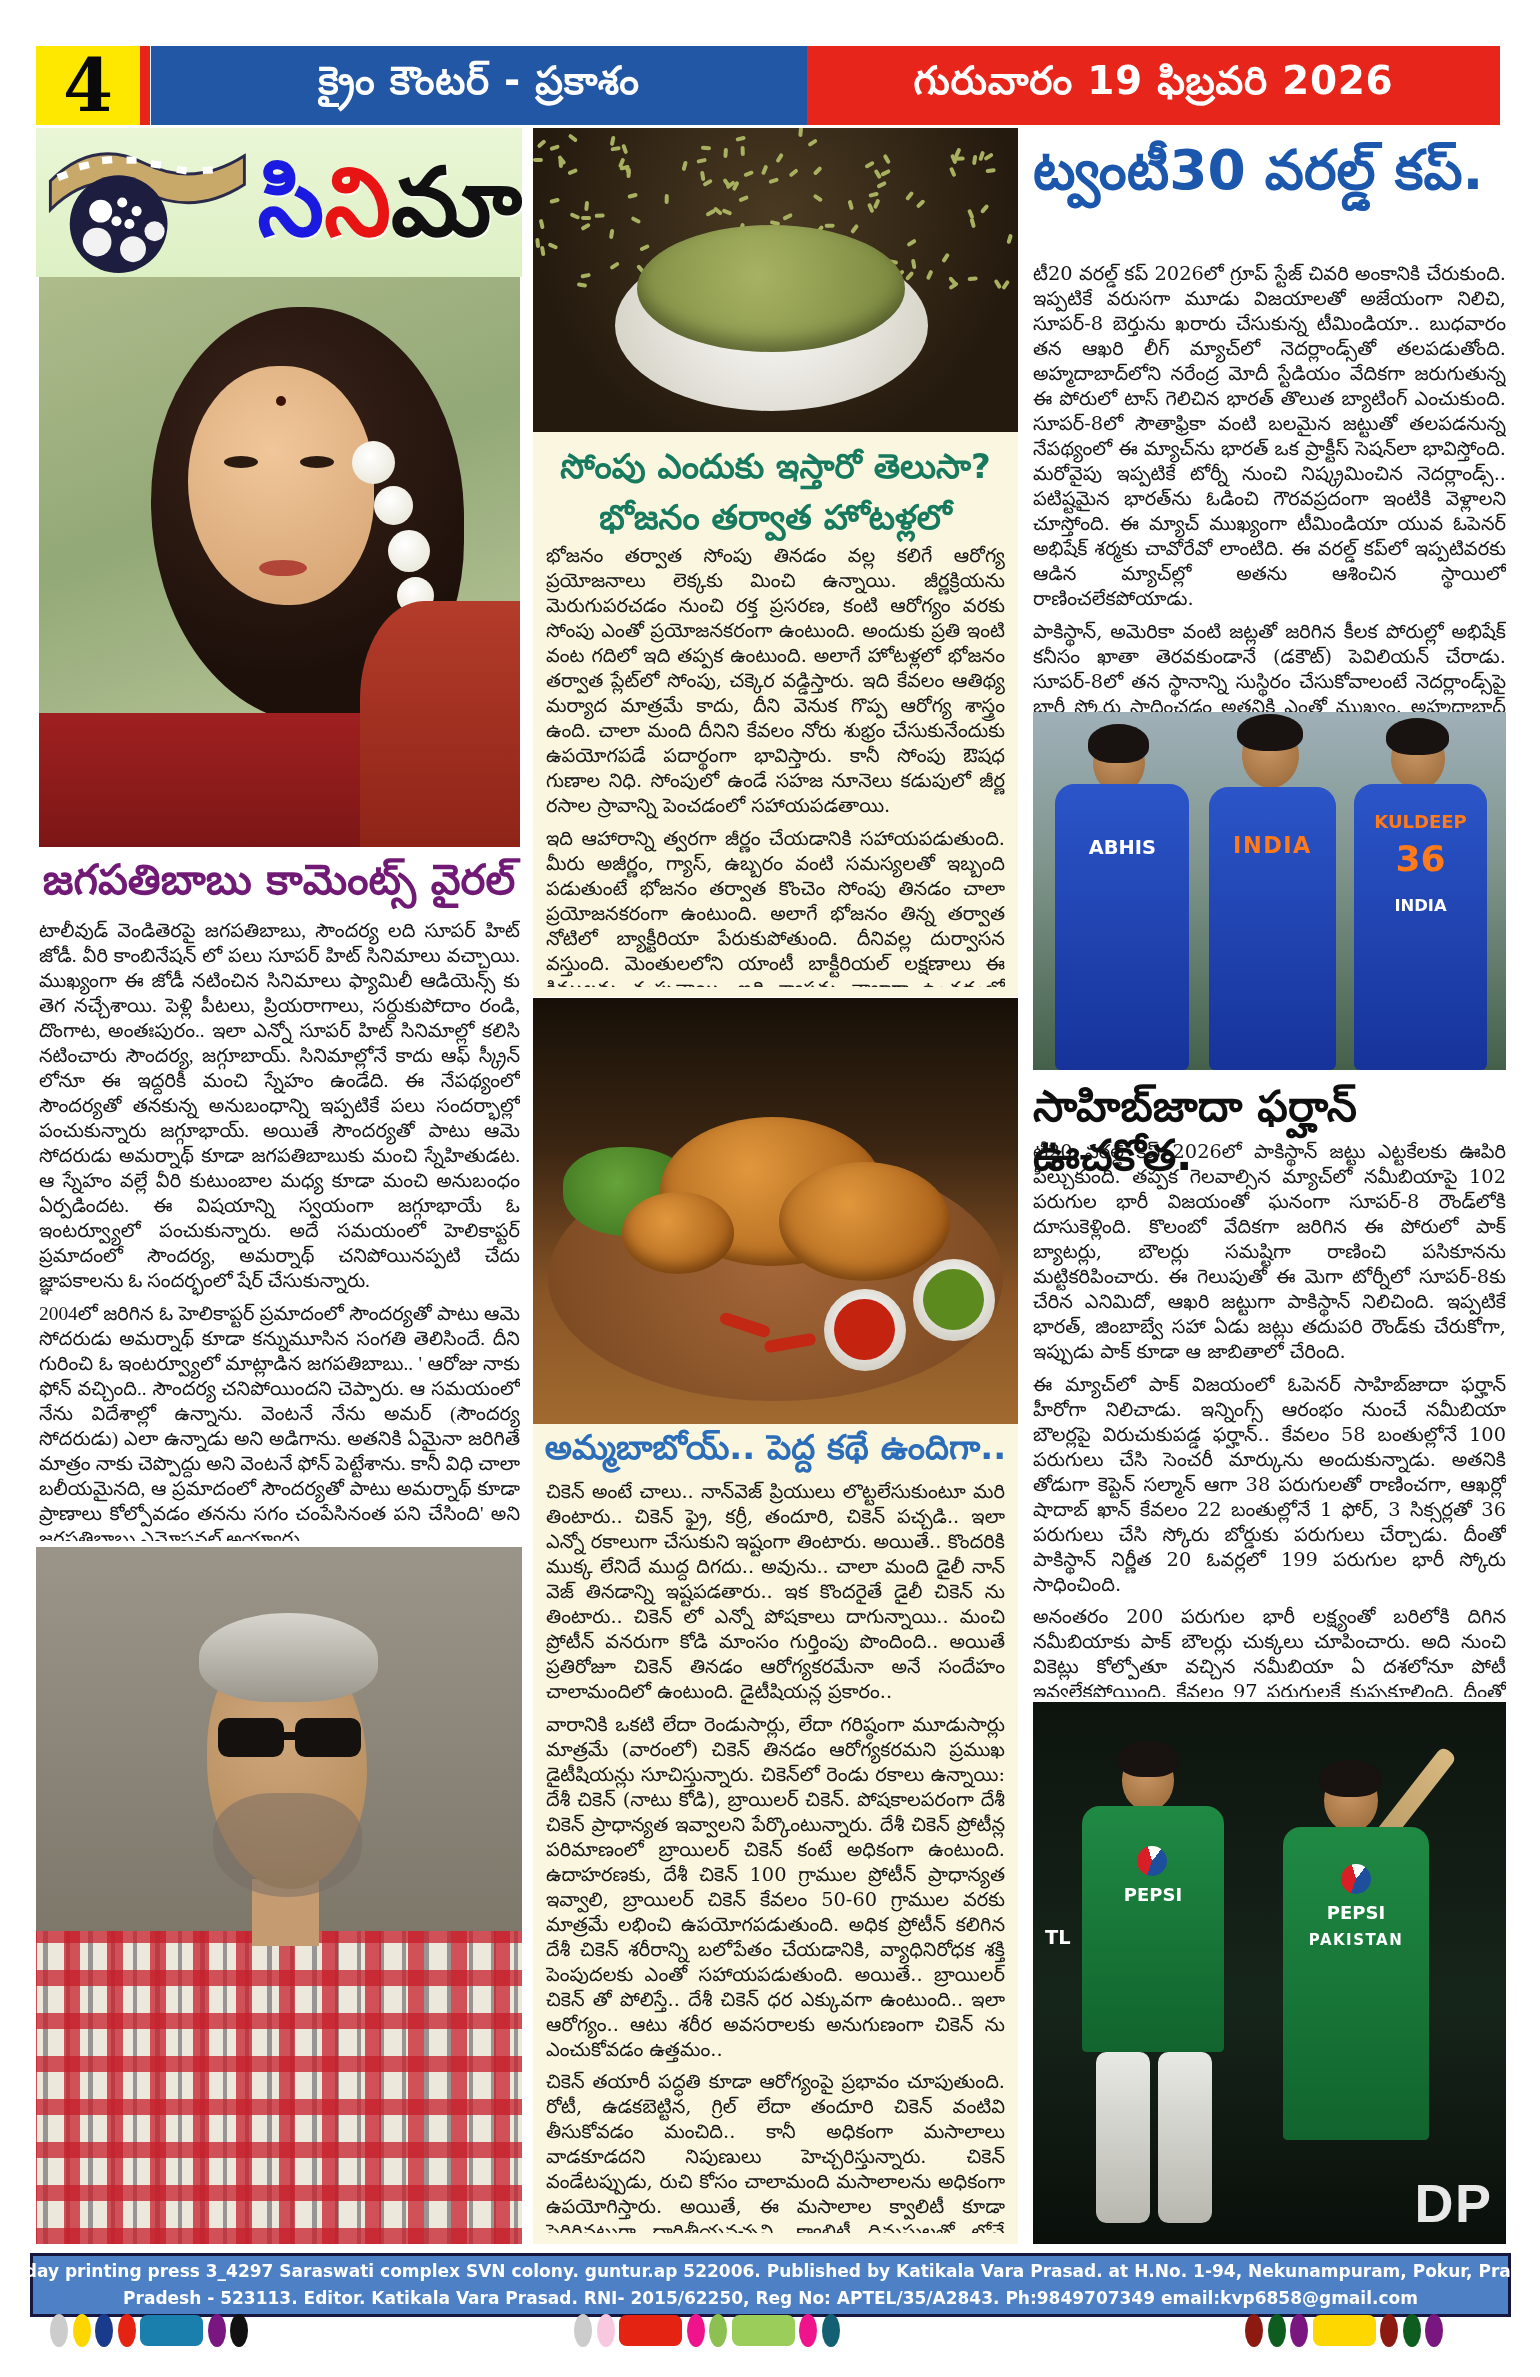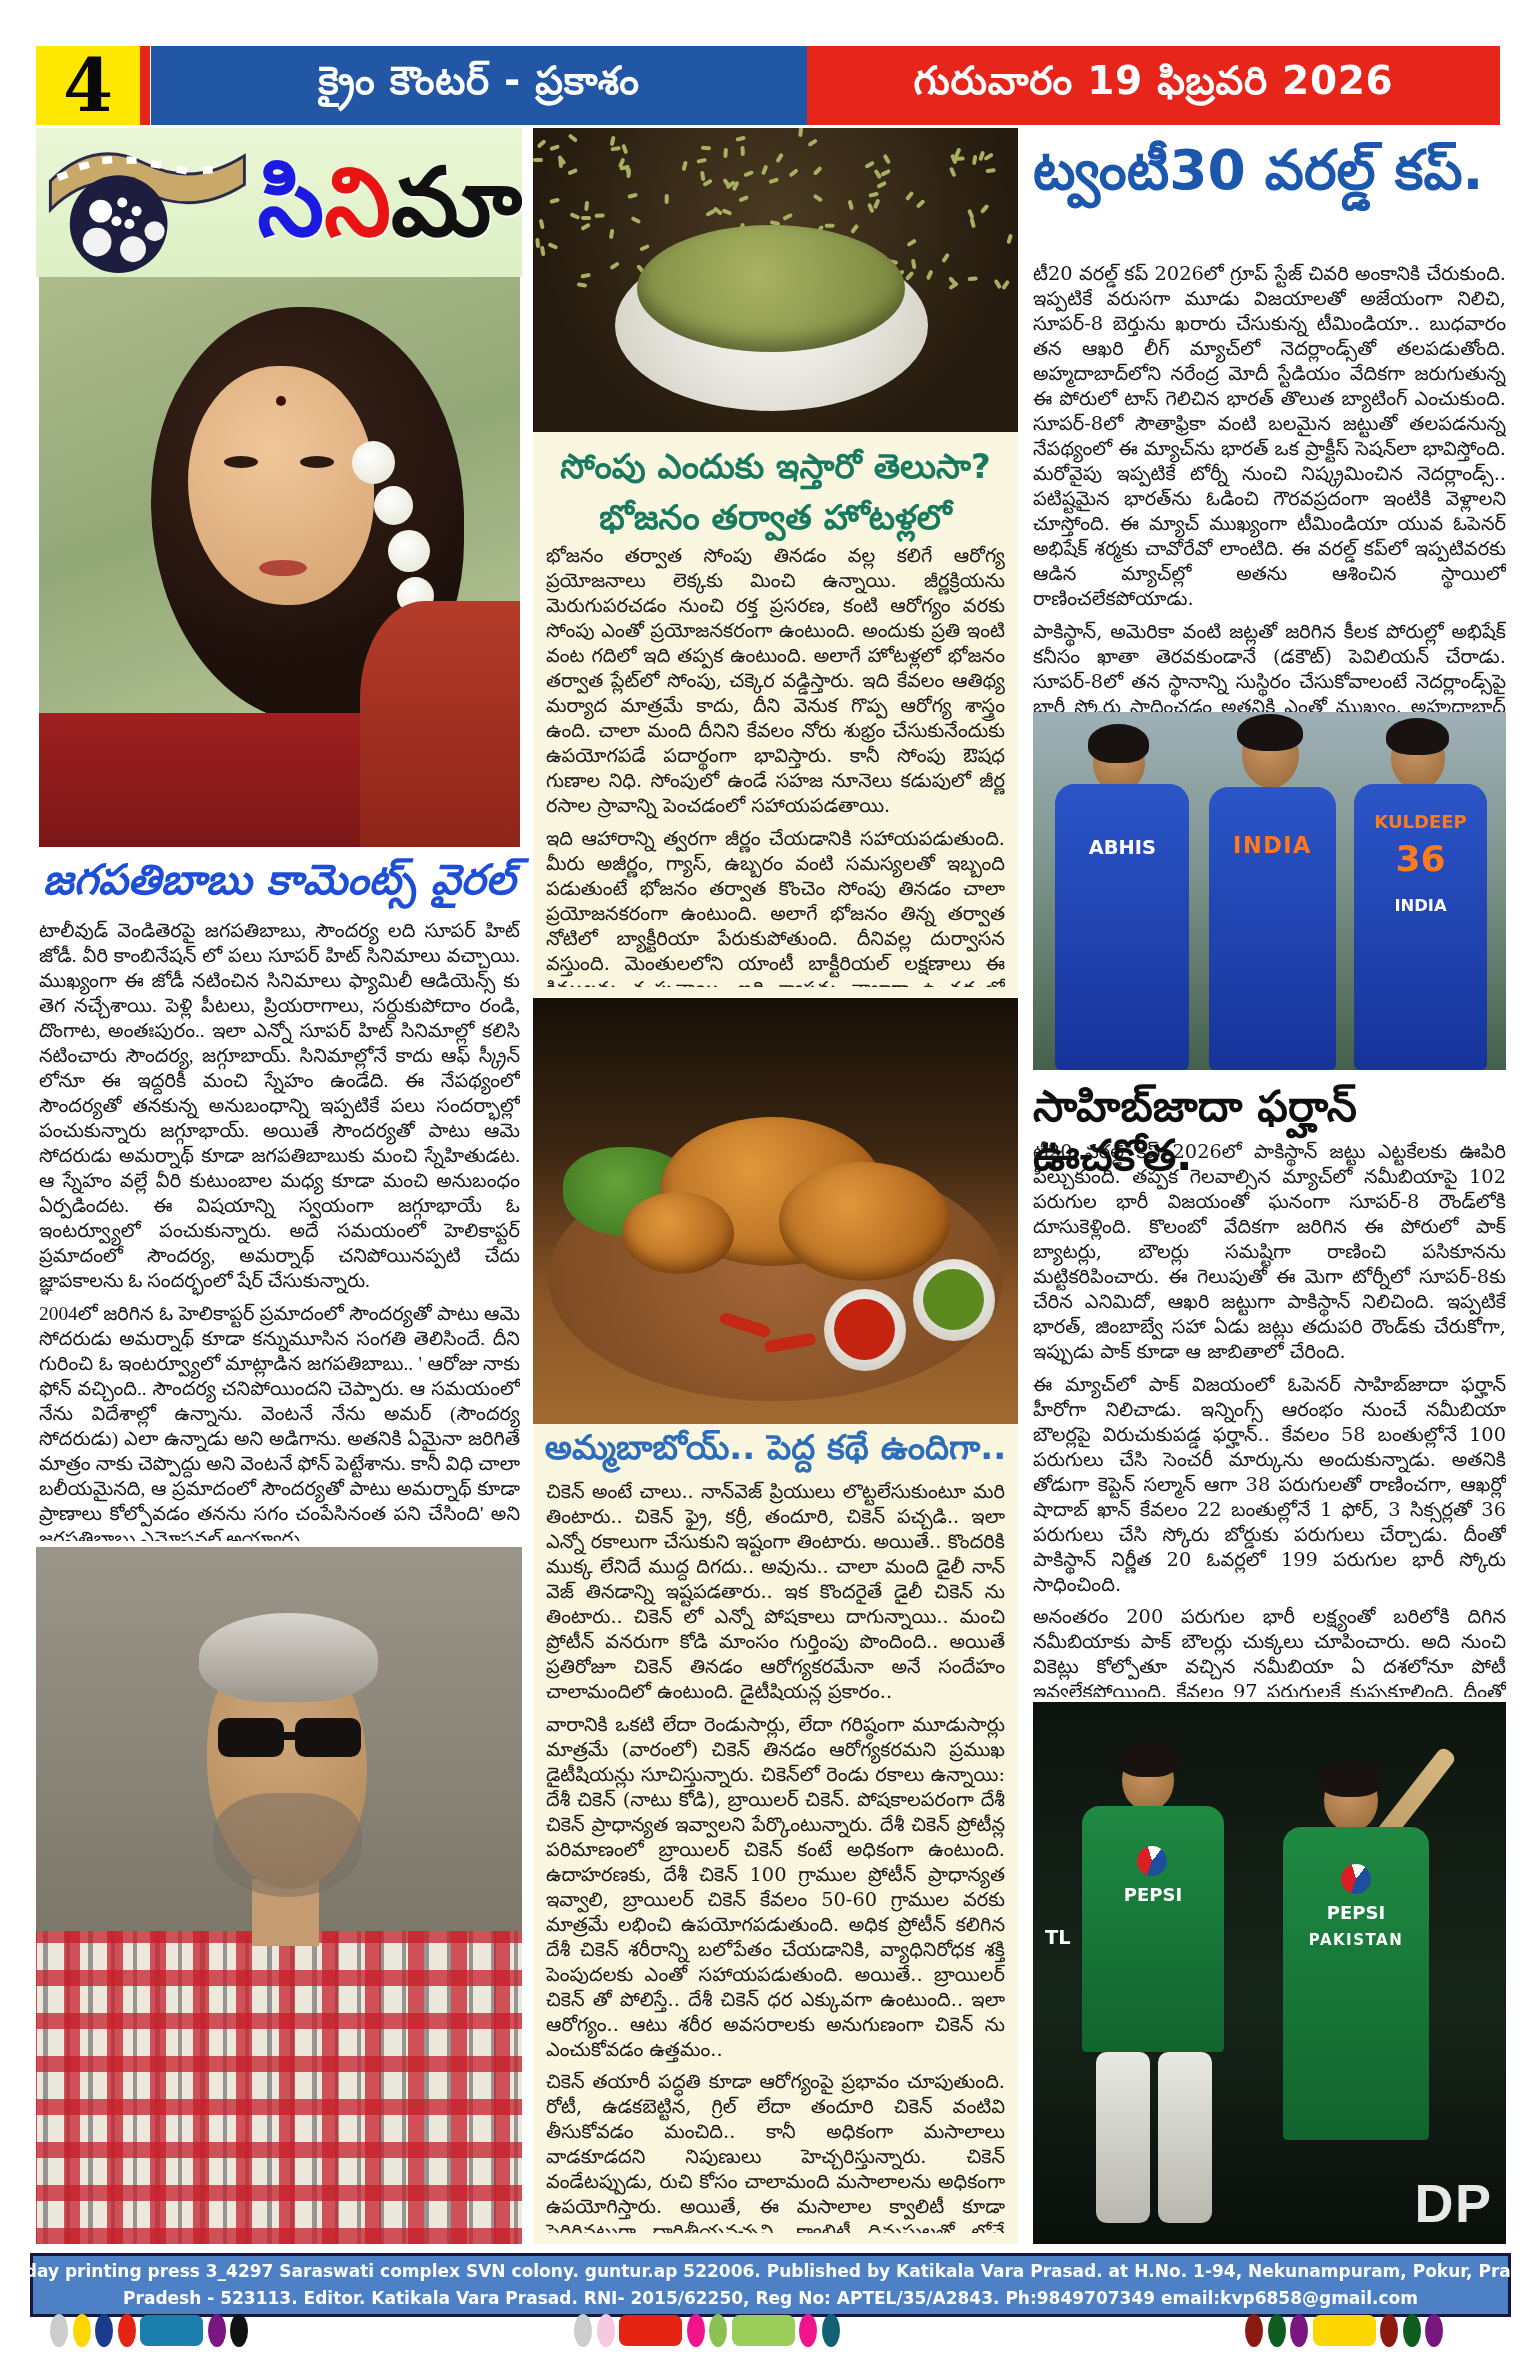--- a/index.html
+++ b/index.html
@@ -76,21 +76,21 @@
   .pak{left:1033px;top:1702px;width:473px;height:542px;background:linear-gradient(180deg,#0d140e 0%,#16251a 55%,#0a0f0a 100%);}
   .player-green{position:absolute;background:linear-gradient(180deg,#1f8a44,#11642d);border-radius:18px 18px 4.5px 4.5px;}
   .pads{position:absolute;background:linear-gradient(180deg,#e8e8e4,#b8b8b0);border-radius:10.4px;}
   .bat{position:absolute;width:19.4px;height:186px;background:linear-gradient(180deg,#d8b982,#ab8a54);border-radius:7.5px;transform:rotate(38deg);}
   .pepsi-ball{position:absolute;width:30px;height:30px;border-radius:50%;background:conic-gradient(from 200deg,#d81f26 0 40%,#fff 40% 55%,#1d4f9c 55% 100%);}
   .pak-txt{position:absolute;color:#fff;font-weight:bold;}
   .dp{position:absolute;right:13.4px;bottom:10.4px;color:#e8e8e8;font-size:54px;font-weight:bold;letter-spacing:1.5px;font-family:"Liberation Sans",sans-serif;}
 
   
   .headline{font-weight:bold;text-align:center;line-height:1.15;}
-  .hl-red{left:36px;top:856px;width:486px;color:#1d4ed8;font-size:42px;font-style:italic;}
+  .hl-red{left:36px;top:856px;width:486px;color:#701a75;font-size:42px;}
   .hl-green{left:533px;top:441px;width:485px;color:#177a5e;font-size:34px;line-height:1.5;}
   .hl-blue-big{left:1033px;top:139px;width:473px;color:#1b57ad;font-size:55px;text-align:left;}
   .hl-black{left:1033px;top:1082px;width:473px;color:#0f0f0f;font-size:43px;text-align:left;}
   .hl-blue-mid{left:533px;top:1428px;width:485px;color:#2b6db8;font-size:34px;}
 
   .bodytext{font-family:"DejaVu Serif",serif;font-size:19.4px;line-height:25px;color:#161616;text-align:justify;overflow:hidden;}
   .bodytext p{margin:0 0 7.5px 0;}
   .lt-body{left:39px;top:918px;width:481px;height:623px;font-family:Liberation Serif, serif;}
   .mid-cream-top{left:533px;top:432px;width:485px;height:565px;background:#faf6df;}
   .mid-body-top{left:546px;top:543px;width:459px;height:444px;}

